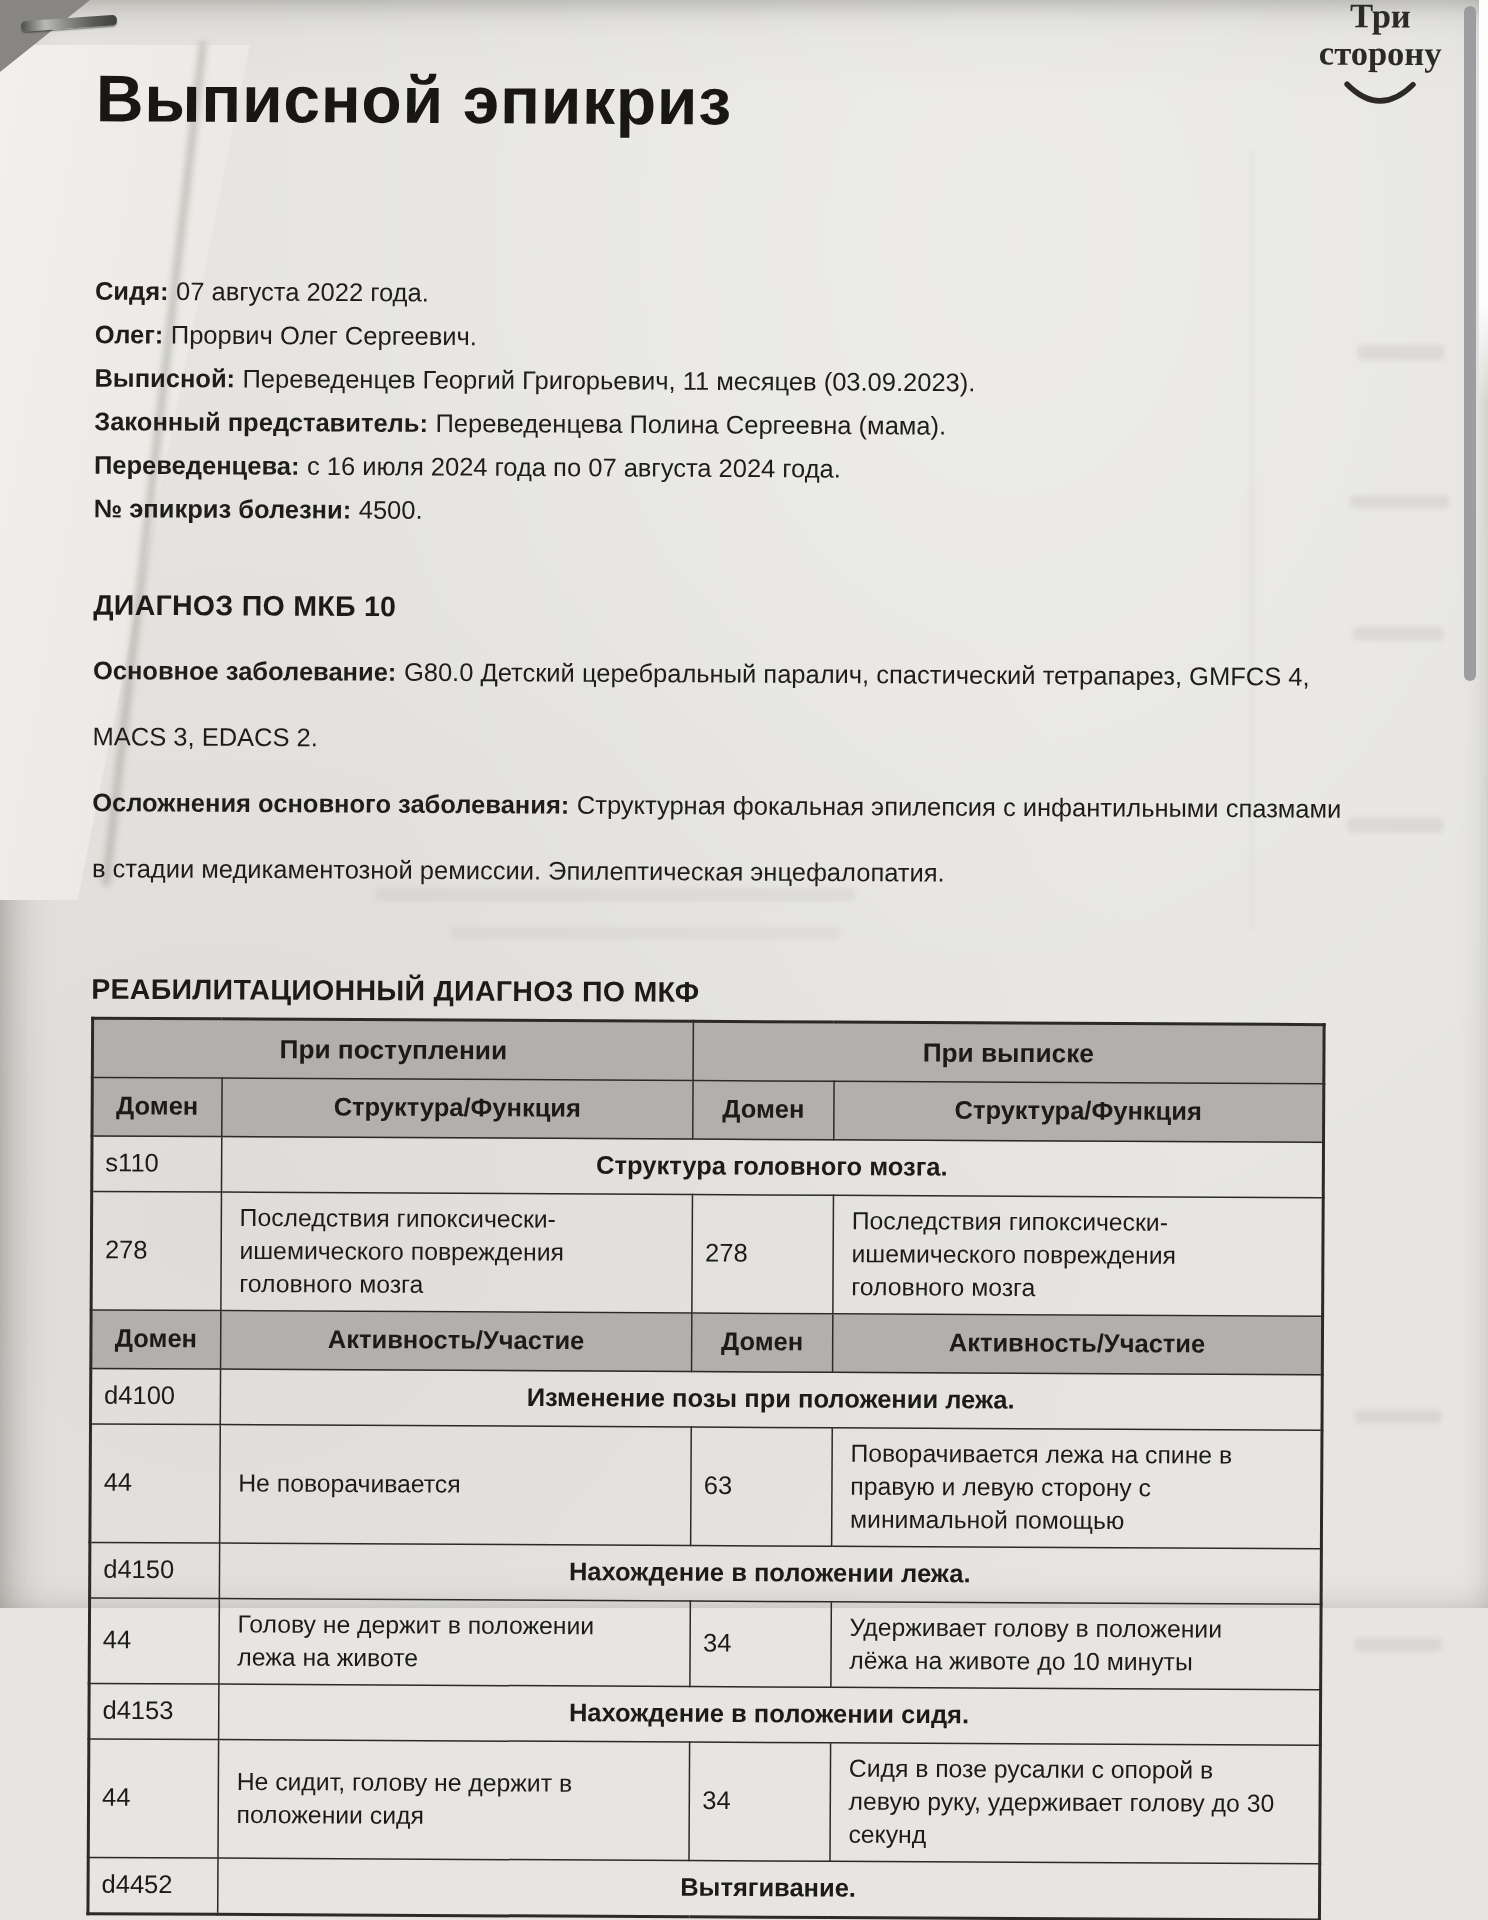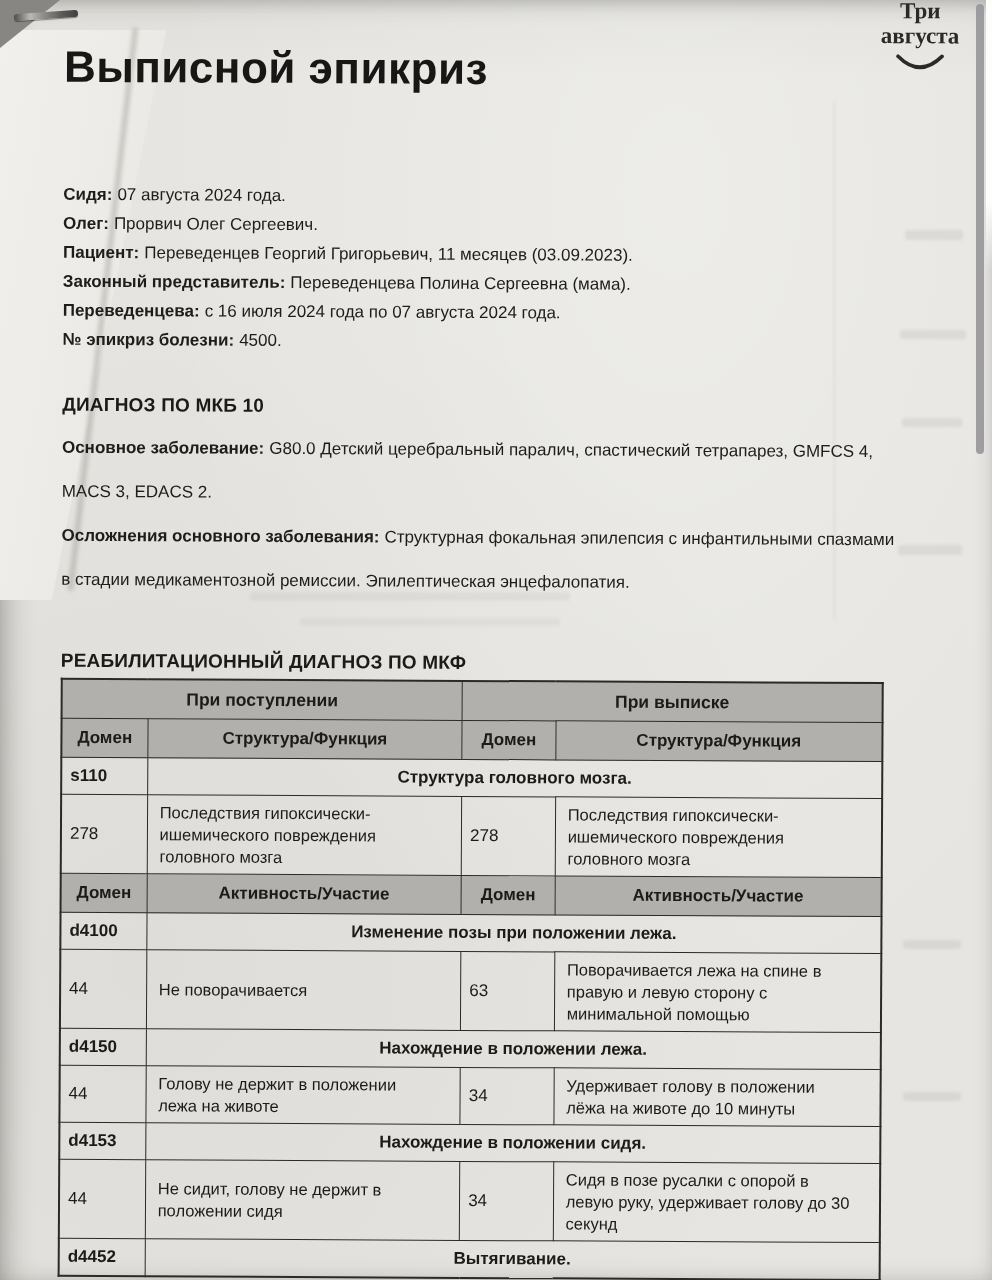--- a/index.html
+++ b/index.html
@@ -3,21 +3,21 @@
 <meta charset="utf-8">
 <style>
   html,body{margin:0;padding:0;}
   body{
     width:992px;height:1280px;overflow:hidden;
     font-family:"Liberation Sans","DejaVu Sans",sans-serif;
     background:#e6e5e1;
   }
   
   .paper{
-    position:relative;width:992px;height:1280px;
+    position:relative;width:992px;height:1072px;
     background:#e6e5e1;
     background-image:
       radial-gradient(ellipse at 68% 15%, rgba(255,255,255,.28), transparent 55%),
       radial-gradient(ellipse at 15% 75%, rgba(115,112,104,.07), transparent 55%),
       linear-gradient(180deg, rgba(160,158,150,.10), transparent 6%);
     box-shadow:
       inset 24px 0 30px -20px rgba(80,78,72,.45),
       inset 0 16px 22px -16px rgba(80,78,72,.38),
       inset -14px 0 22px -16px rgba(90,88,82,.22),
       inset 0 -18px 26px -22px rgba(90,88,82,.25);
@@ -70,21 +70,21 @@
   .para-line b{font-weight:700;}
   .para-rest{margin-left:5px;}
 
   
   table.icf{border-collapse:collapse;width:823px;margin-top:6px;table-layout:fixed;
     border:2.5px solid #2b2a27;font-size:17px;color:#1c1b19;}
   table.icf td{border:1.7px solid #2b2a27;vertical-align:middle;}
   td.th{background:#b2b0ac;font-weight:700;text-align:center;height:34px;padding:2px 4px;}
   td.th-group{font-size:17.5px;}
   td.code{padding:5px 8px;font-size:17px;}
-  td.code-b{font-weight:700;margin-top:16px;}
+  td.code-b{font-weight:400;margin-top:16px;}
   td.section-title{text-align:center;font-weight:700;padding:5px 8px;height:26px;}
   td.desc{padding:6px 26px 6px 12px;line-height:22px;font-size:16.5px;}
 </style>
 </head>
 <body>
 
 <div class="paper">
 
   <div class="fold-light"></div>
   <div class="fold-line"></div>
@@ -98,32 +98,32 @@
   <div class="ghost g5"></div>
   <div class="ghost g6"></div>
   <div class="ghost g7"></div>
   <div class="ghost g8"></div>
   <div class="ghost g9"></div>
 
   <div class="content">
 
     <div class="logo">
       <div>Три</div>
-      <div>августа</div>
+      <div>сторону</div>
       <svg width="56" height="22" viewBox="0 0 56 22">
         <path d="M6 4 Q28 26 50 4" fill="none" stroke="#2b2a26" stroke-width="3.6" stroke-linecap="round"></path>
       </svg>
     </div>
 
     <h1 class="title">Выписной эпикриз</h1>
 
     <div class="info-block" id="info-block">
-        <div class="info-line"><b>Сидя:</b><span class="info-value">07 августа 2024 года.</span></div>
+        <div class="info-line"><b>Сидя:</b><span class="info-value">07 августа 2022 года.</span></div>
         <div class="info-line"><b>Олег:</b><span class="info-value">Прорвич Олег Сергеевич.</span></div>
-        <div class="info-line"><b>Пациент:</b><span class="info-value">Переведенцев Георгий Григорьевич, 11 месяцев (03.09.2023).</span></div>
+        <div class="info-line"><b>Выписной:</b><span class="info-value">Переведенцев Георгий Григорьевич, 11 месяцев (03.09.2023).</span></div>
         <div class="info-line"><b>Законный представитель:</b><span class="info-value">Переведенцева Полина Сергеевна (мама).</span></div>
         <div class="info-line"><b>Переведенцева:</b><span class="info-value">с 16 июля 2024 года по 07 августа 2024 года.</span></div>
         <div class="info-line"><b>№ эпикриз болезни:</b><span class="info-value">4500.</span></div>
       </div>
 
     <h2 class="sec">ДИАГНОЗ ПО МКБ 10</h2>
 
     <div class="paragraphs" id="icd-paragraphs">
         <div class="para-line"><b>Основное заболевание:</b><span class="para-rest">G80.0 Детский церебральный паралич, спастический тетрапарез, GMFCS 4,</span></div>
         <div class="para-line">MACS 3, EDACS 2.</div>

